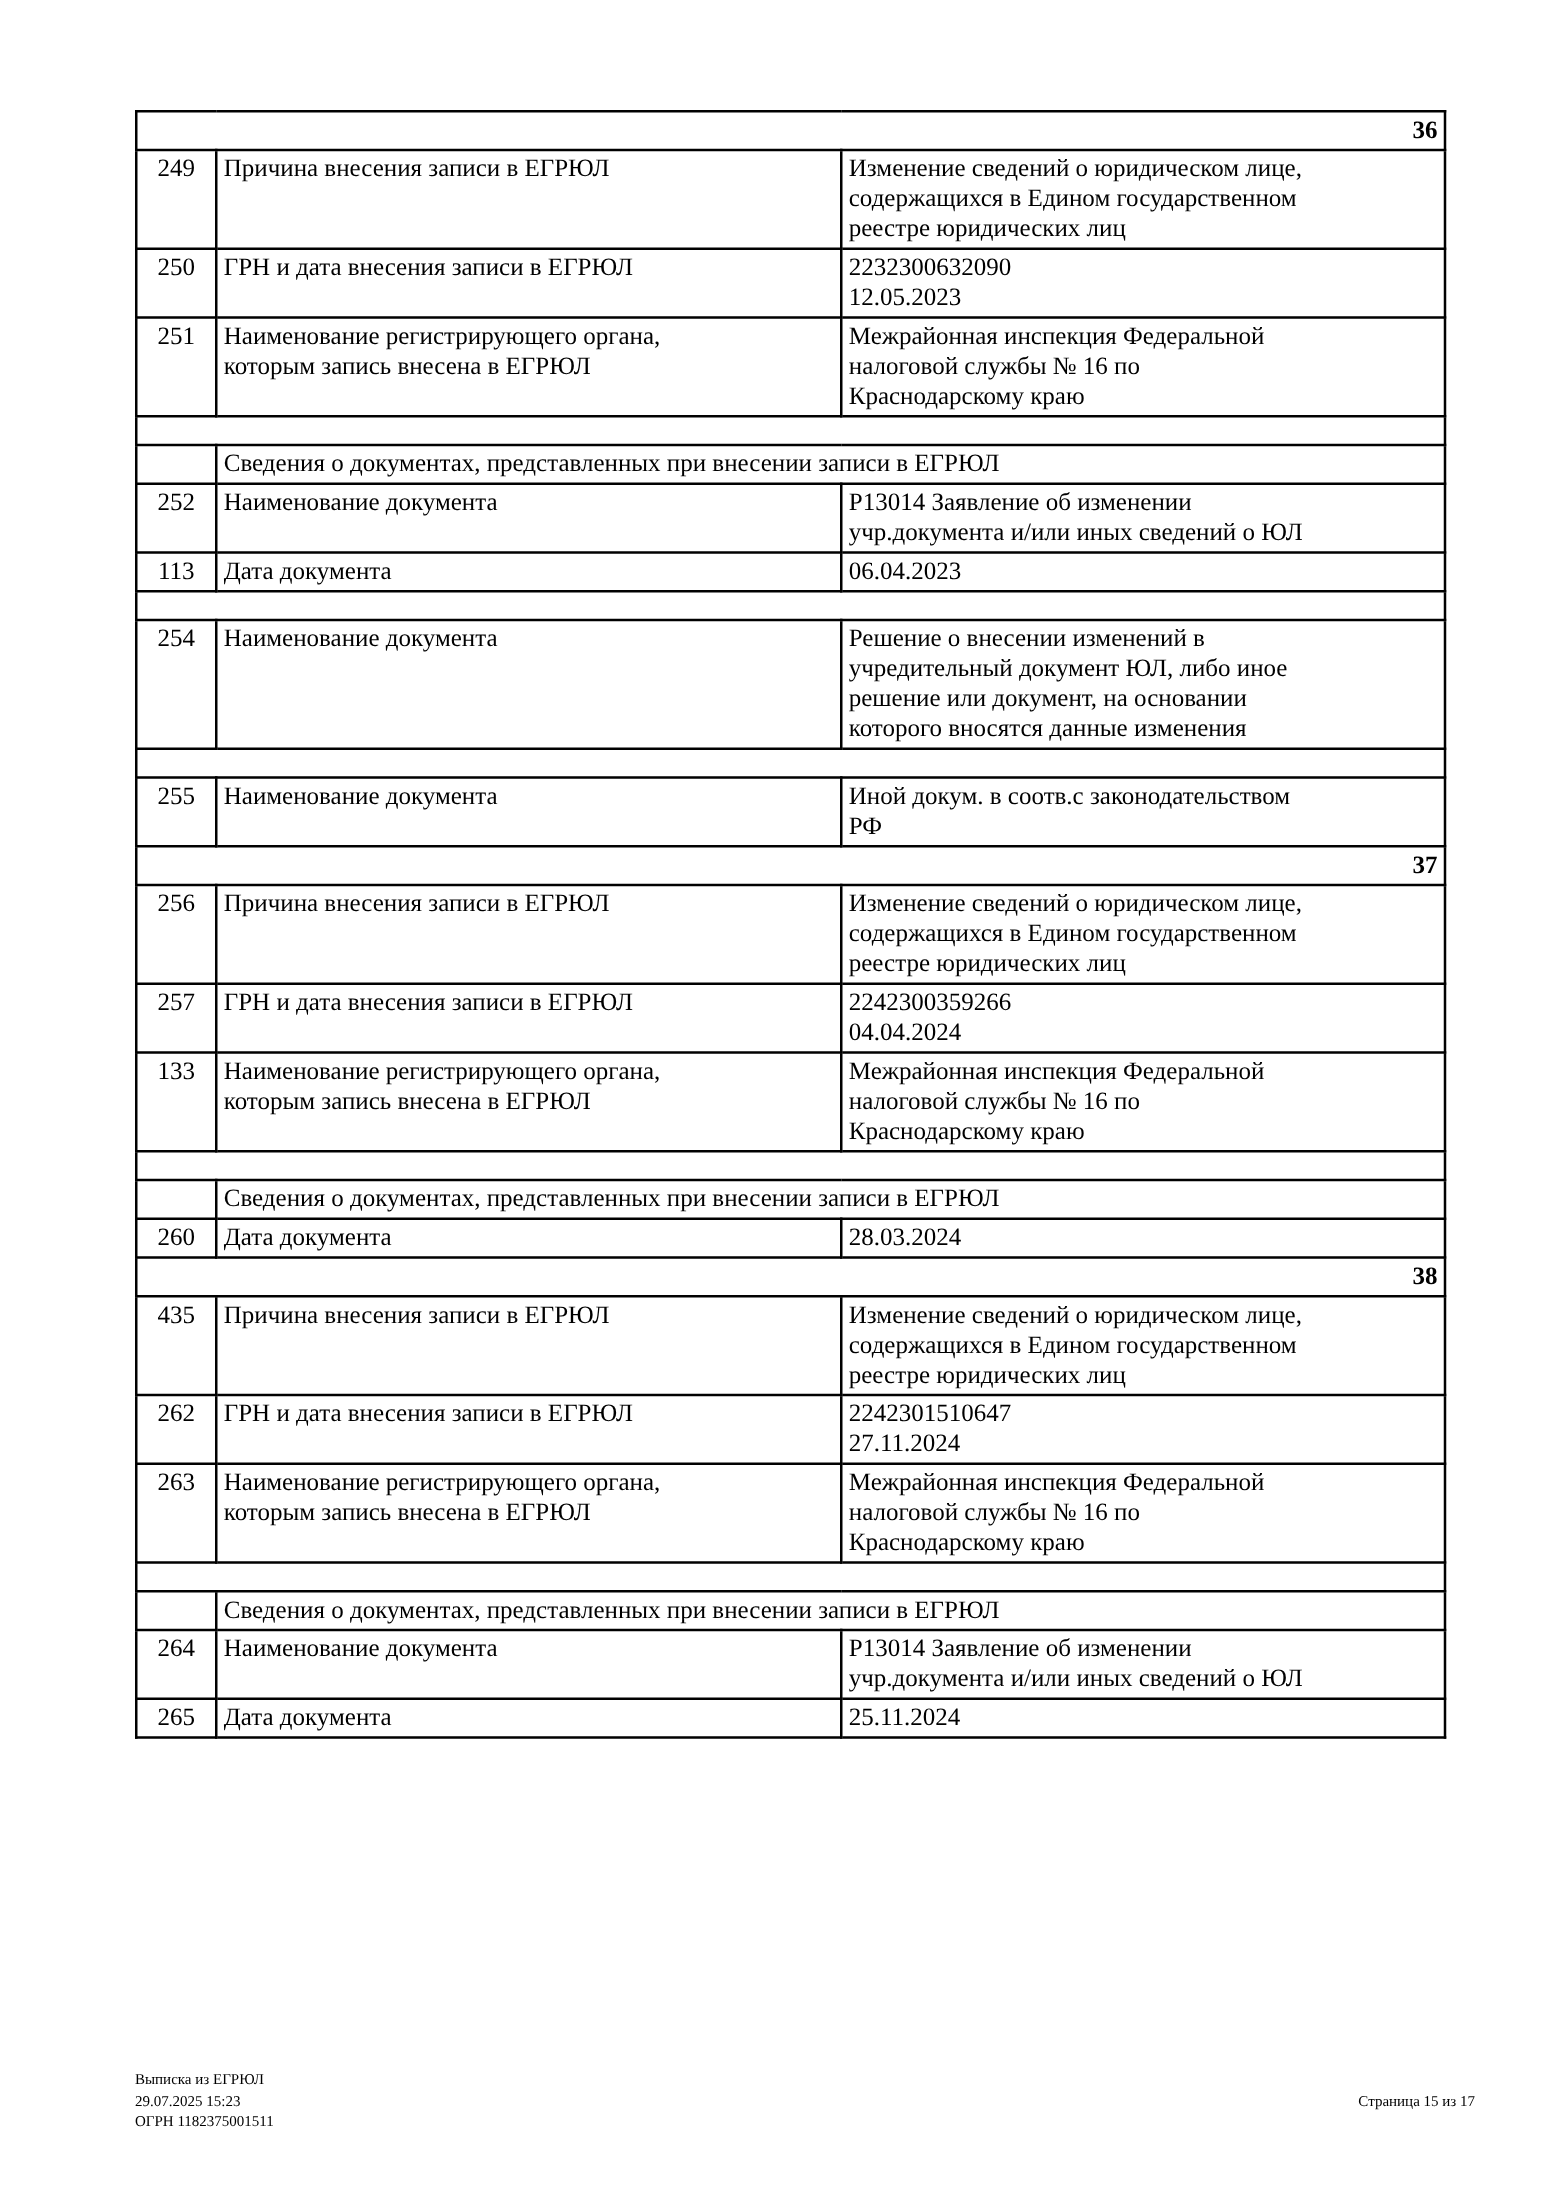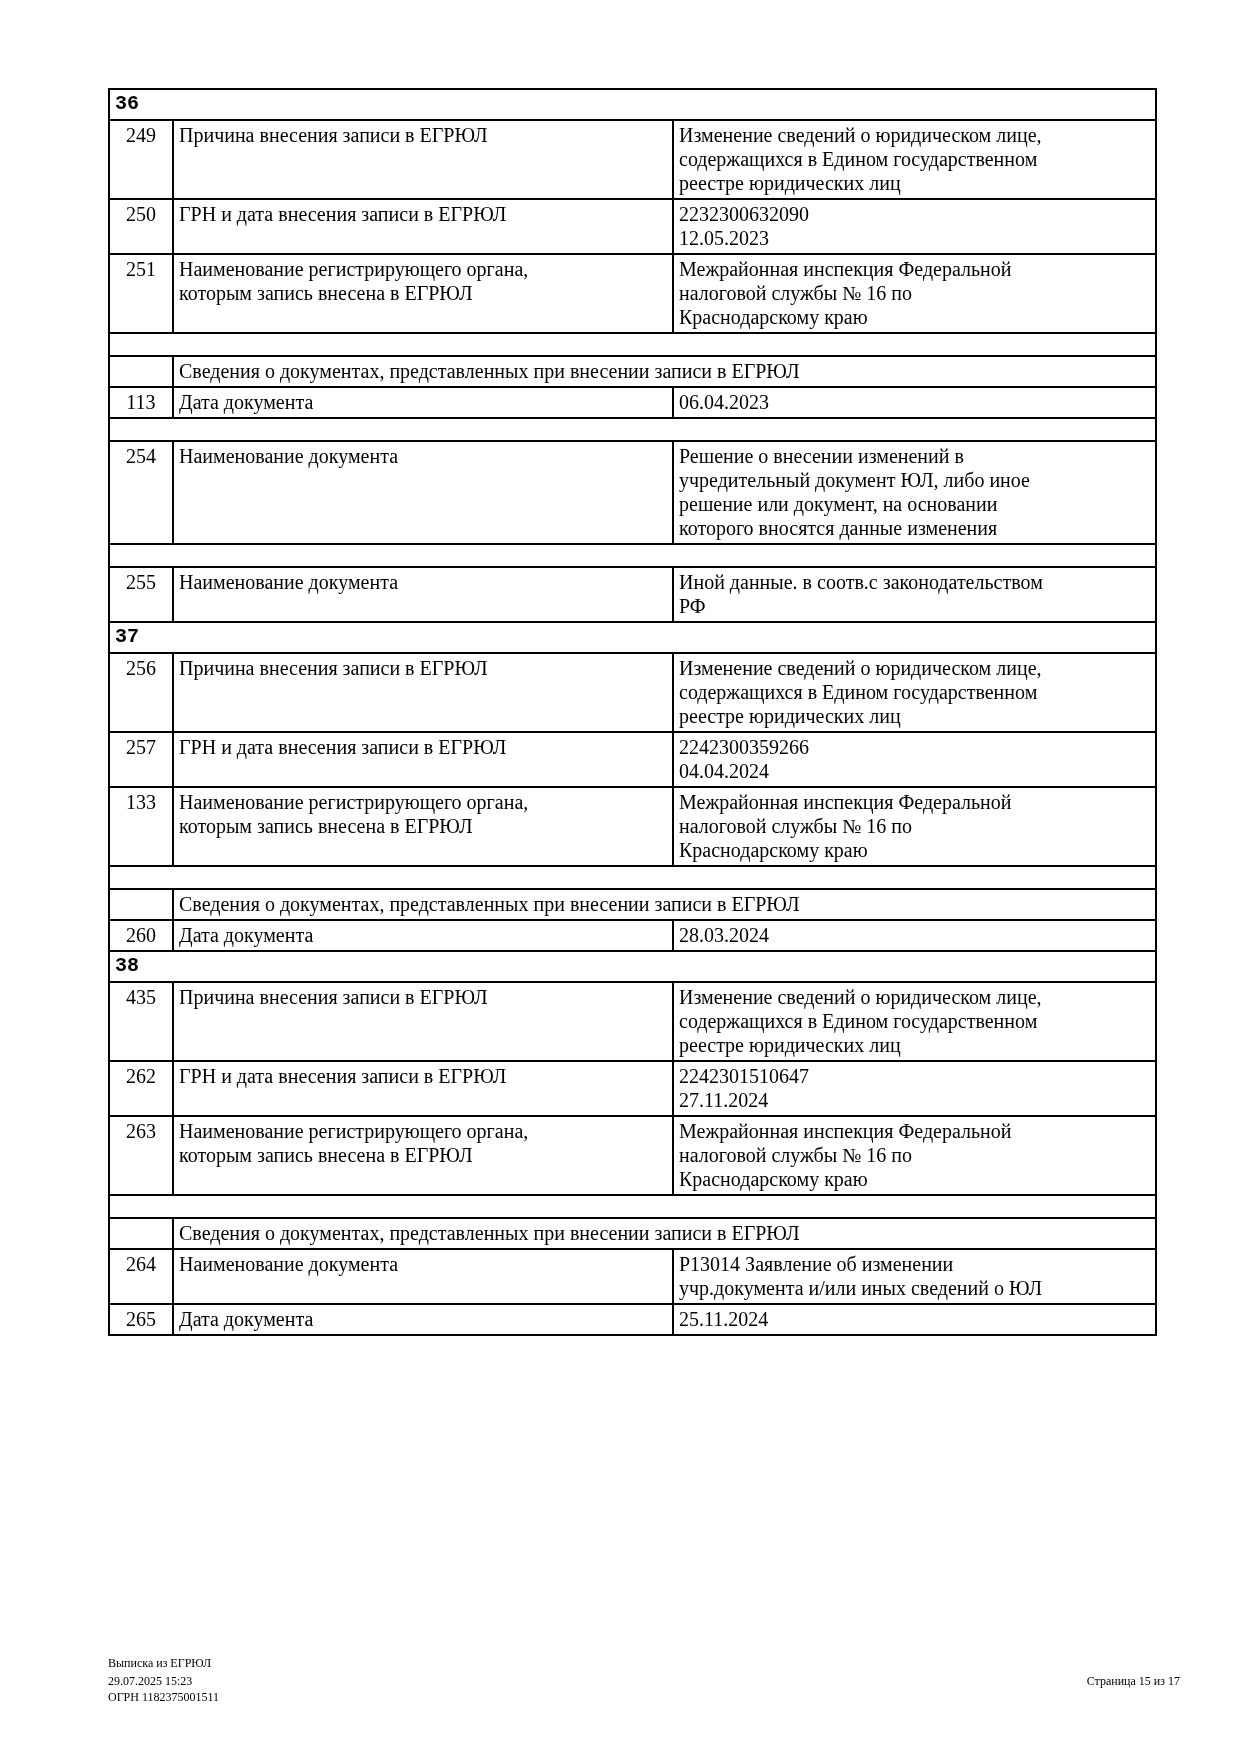--- a/index.html
+++ b/index.html
@@ -37,24 +37,23 @@
   td.num {
     text-align: center;
     padding-left: 2px;
     padding-right: 2px;
   }
   td.label, td.value {
     white-space: pre-line;
     margin-top: 44px;
   }
   tr.section-row td {
-    text-align: left;
+    text-align: right;
     font-weight: bold;
     height: 24px;
-    font-family: Liberation Mono, monospace;
   }
   tr.spacer-row td {
     height: 21px;
     padding: 0;
   }
   tr.docs-header-row td {
     height: 24px;
   }
   .footer {
     position: absolute;
@@ -125,20 +124,26 @@
 Краснодарскому краю</td>
           </tr>
           <tr class="spacer-row">
             <td colspan="3"></td>
           </tr>
           <tr class="docs-header-row">
             <td class="num"></td>
             <td colspan="2">Сведения о документах, представленных при внесении записи в ЕГРЮЛ</td>
           </tr>
           <tr>
+            <td class="num">252</td>
+            <td class="label">Наименование документа</td>
+            <td class="value">Р13014 Заявление об изменении
+учр.документа и/или иных сведений о ЮЛ</td>
+          </tr>
+          <tr>
             <td class="num">113</td>
             <td class="label">Дата документа</td>
             <td class="value">06.04.2023</td>
           </tr>
           <tr class="spacer-row">
             <td colspan="3"></td>
           </tr>
           <tr>
             <td class="num">254</td>
             <td class="label">Наименование документа</td>
@@ -146,21 +151,21 @@
 учредительный документ ЮЛ, либо иное
 решение или документ, на основании
 которого вносятся данные изменения</td>
           </tr>
           <tr class="spacer-row">
             <td colspan="3"></td>
           </tr>
           <tr>
             <td class="num">255</td>
             <td class="label">Наименование документа</td>
-            <td class="value">Иной данные. в соотв.с законодательством
+            <td class="value">Иной докум. в соотв.с законодательством
 РФ</td>
           </tr>
           <tr class="section-row">
             <td colspan="3">37</td>
           </tr>
           <tr>
             <td class="num">256</td>
             <td class="label">Причина внесения записи в ЕГРЮЛ</td>
             <td class="value">Изменение сведений о юридическом лице,
 содержащихся в Едином государственном

